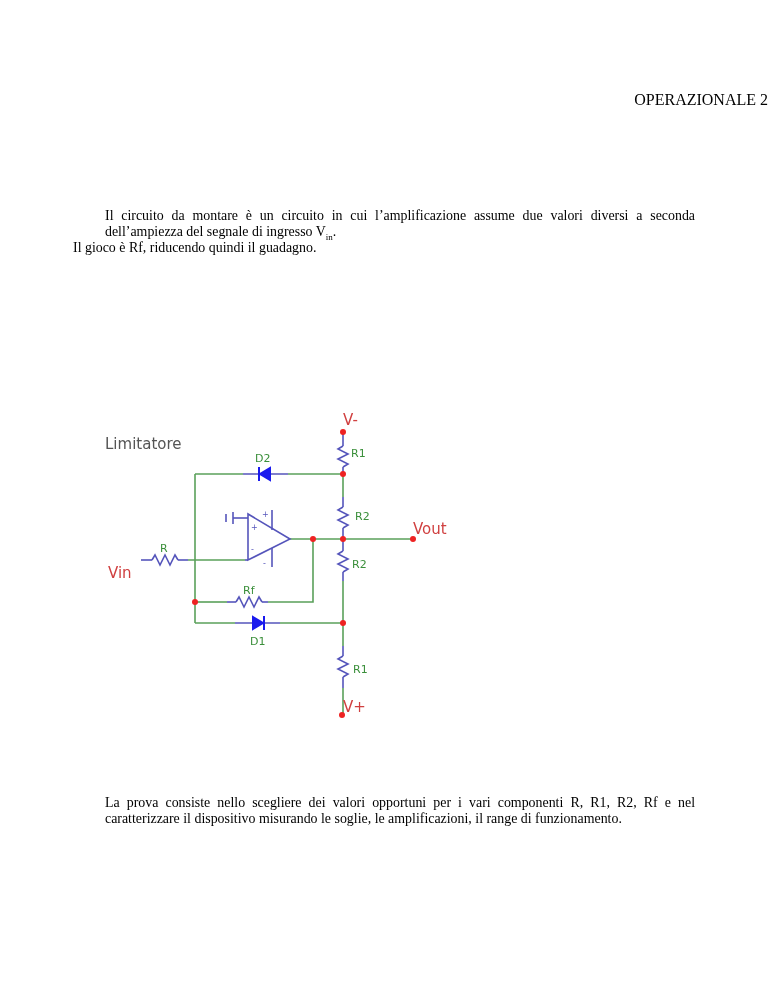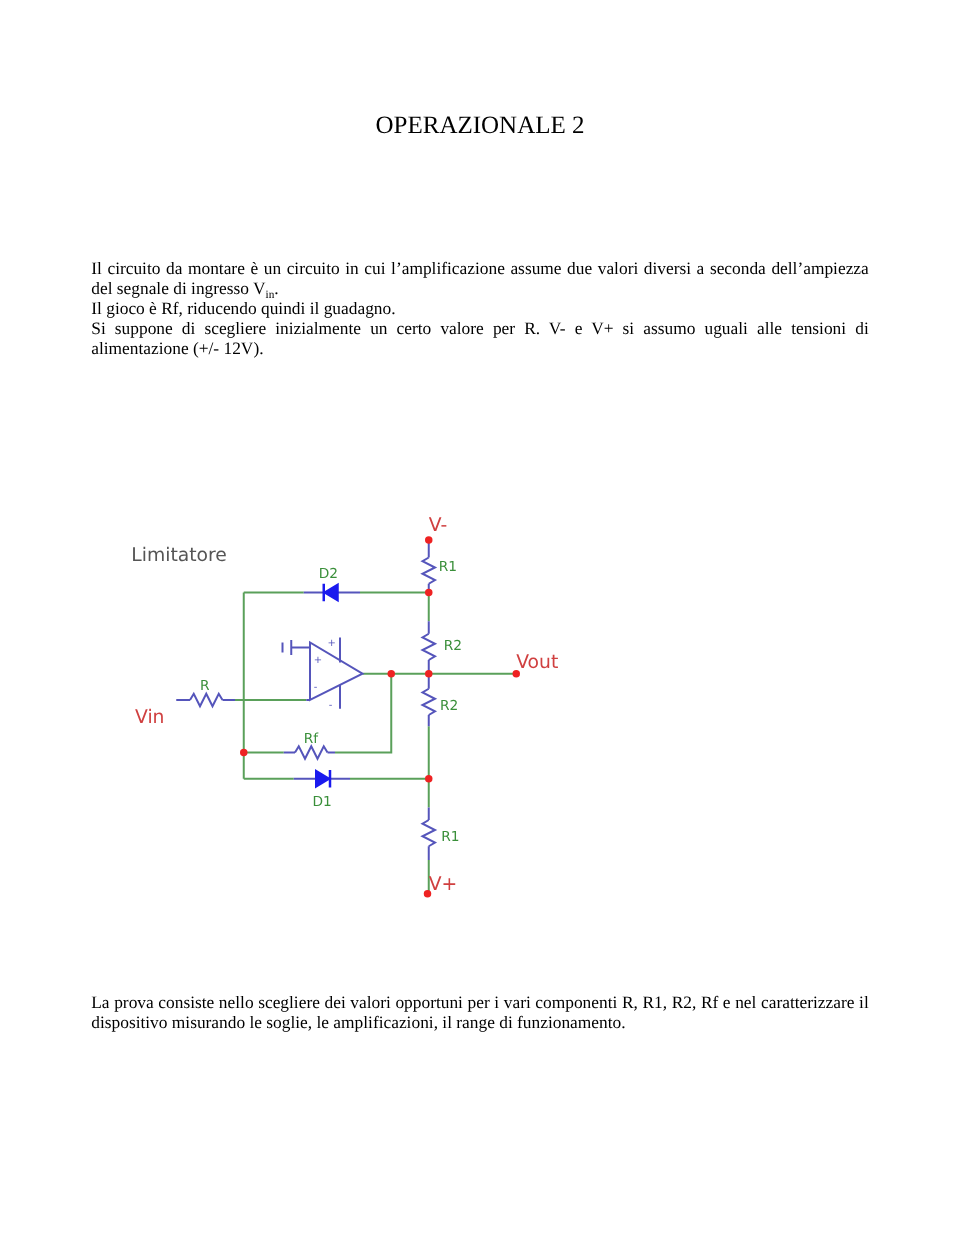--- a/index.html
+++ b/index.html
@@ -1,40 +1,39 @@
 <!DOCTYPE html>
 <html><head>
   <meta charset="utf-8">
   <style>
     html, body { margin: 0; padding: 0; background: #ffffff; }
     body { width: 768px; height: 994px; position: relative; overflow: hidden;
            font-family: "Liberation Serif", "DejaVu Serif", serif; color: #000; }
     .title-block { position: absolute; top: 86px; left: 0; width: 768px; text-align: center; }
-    .title-line { font-size: 20px; line-height: 28px; }
+    .title-line { font-size: 16px; line-height: 28px; text-align: right; }
     .body-text { position: absolute; left: 73px; width: 622px; top: 208px;
                  font-size: 13.9px; line-height: 16px; }
     .para { margin: 0; }
-    .justify { text-align: justify; text-align-last: left; }
+    .justify { text-align: justify; text-align-last: left; margin-left: 32px; }
     sub, sup { font-size: 9px; line-height: 0; }
     .circuit { position: absolute; left: 0; top: 0; width: 768px; height: 994px; pointer-events: none; }
     .circuit text { font-family: "DejaVu Sans", "Liberation Sans", sans-serif; }
     .final-text { position: absolute; left: 73px; width: 622px; top: 795px;
                   font-size: 13.9px; line-height: 16px; }
   </style>
 </head>
 <body>
 
 <div class="title-block">
   <div class="title-line">OPERAZIONALE 2</div>
 </div>
 
 <div class="body-text">
   <p class="para justify"><span>Il circuito da montare è un circuito in cui l’amplificazione assume due valori diversi a seconda dell’ampiezza del segnale di ingresso V</span><sub>in</sub><span>.</span></p>
   <p class="para">Il gioco è Rf, riducendo quindi il guadagno.</p>
-  <p class="para justify">Si suppone di scegliere inizialmente un certo valore per R. V- e V+ si assumo uguali alle tensioni di alimentazione (+/- 12V).</p>
 </div>
 
 <svg class="circuit" viewBox="0 0 768 994" xmlns="http://www.w3.org/2000/svg">
 
   <text x="105" y="449" font-size="15" fill="#555555">Limitatore</text>
 
   <g stroke="#5aa05a" stroke-width="1.6" fill="none">
 
     <line x1="195" y1="474" x2="195" y2="623"></line>
 

